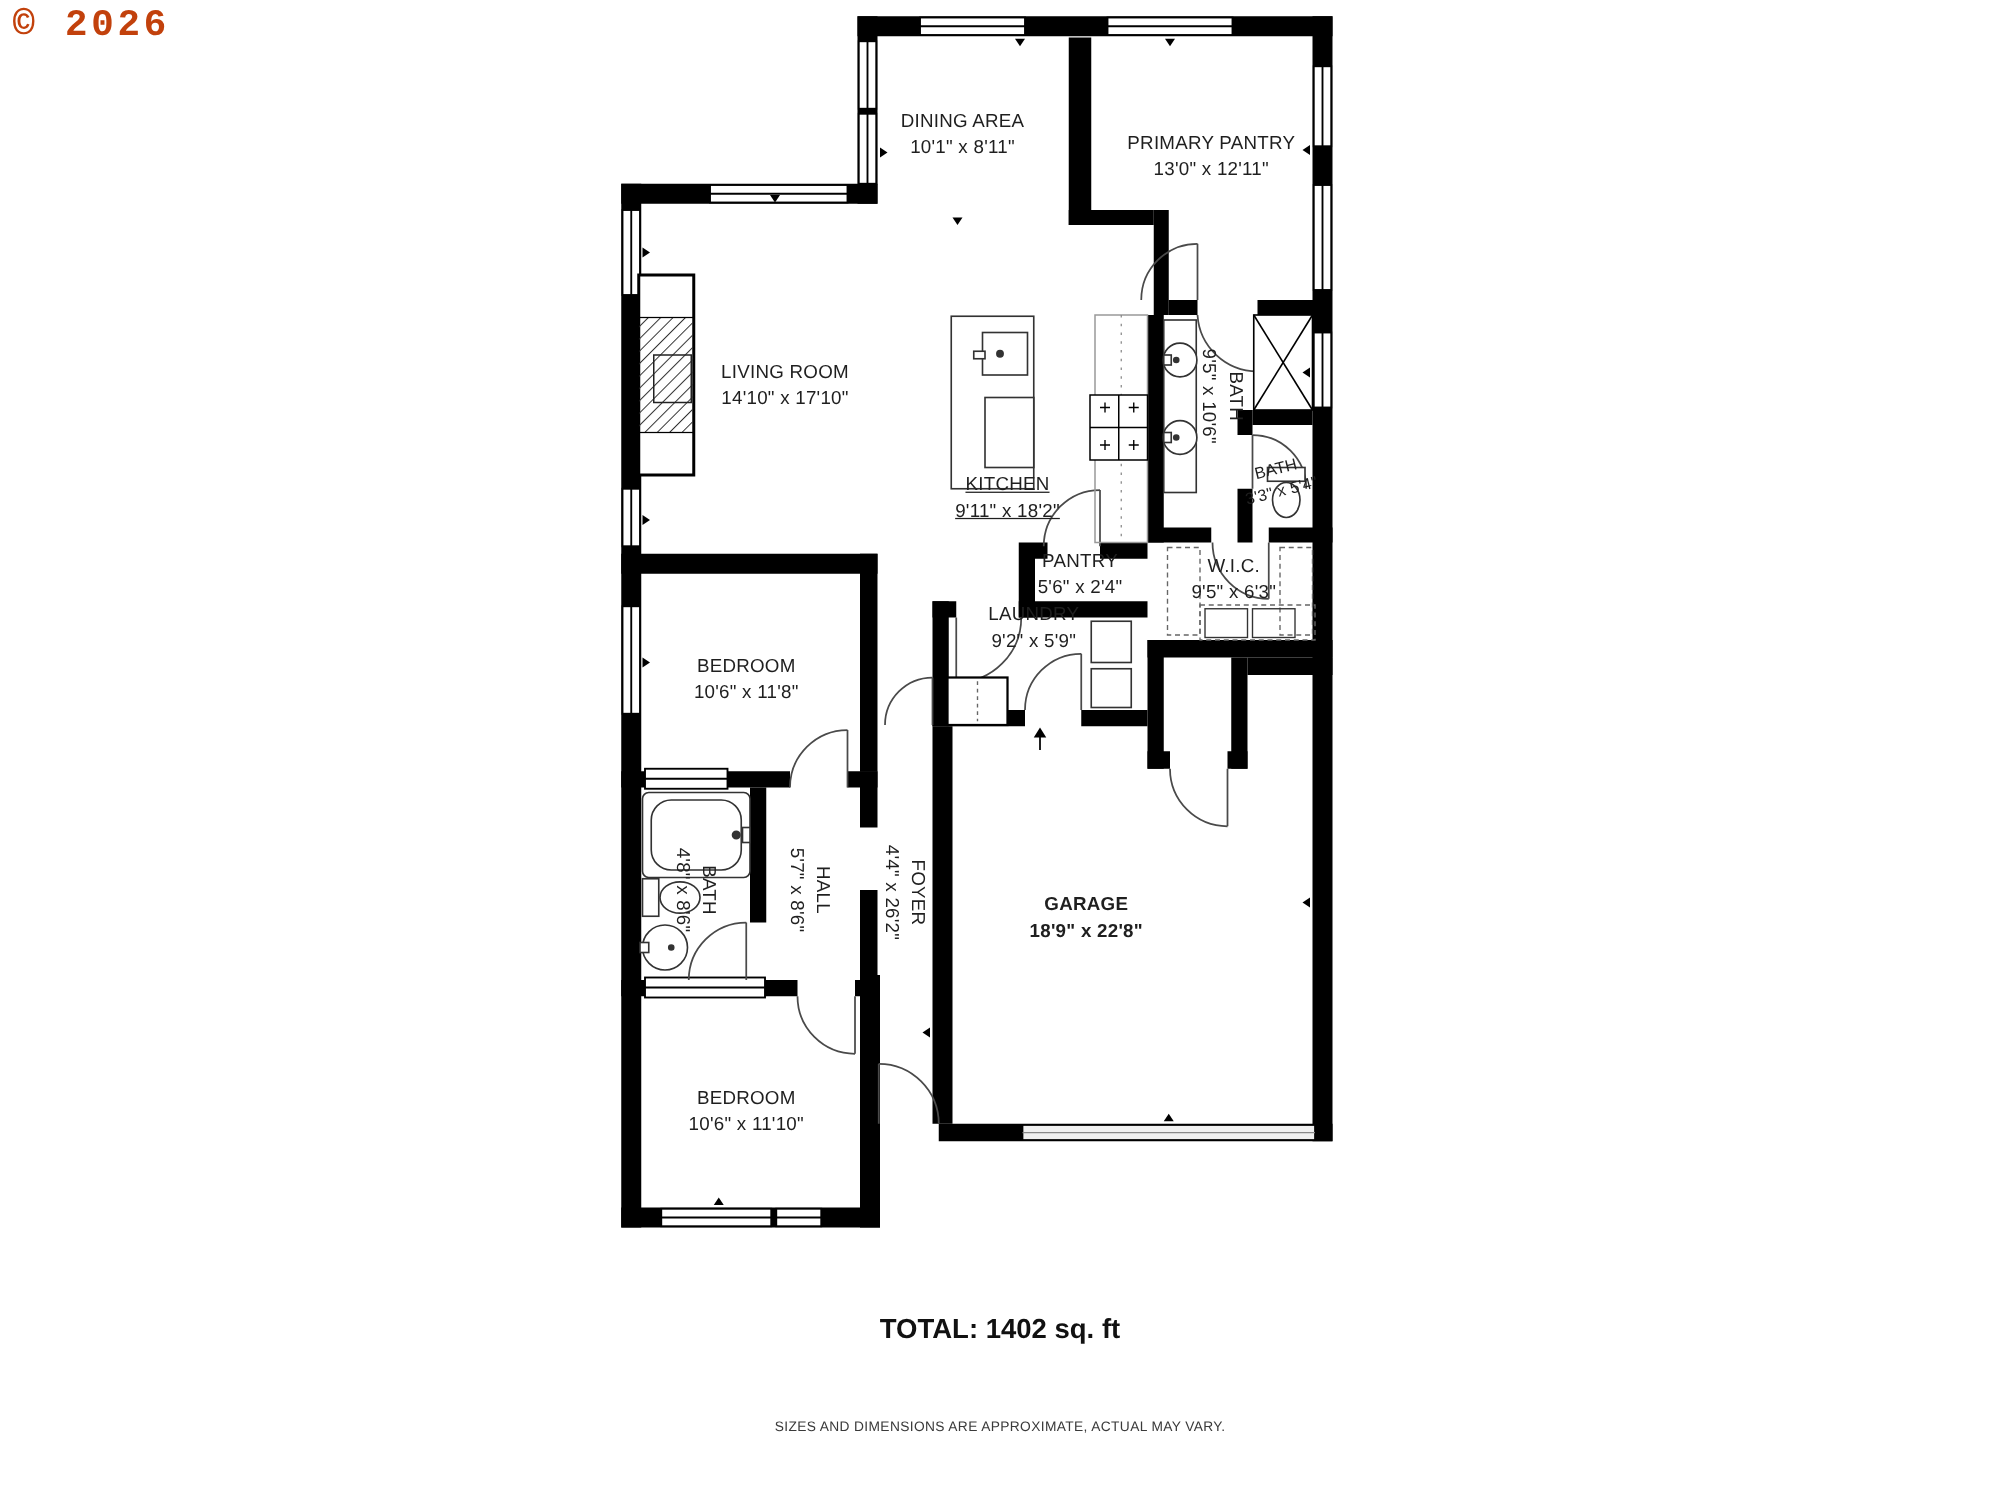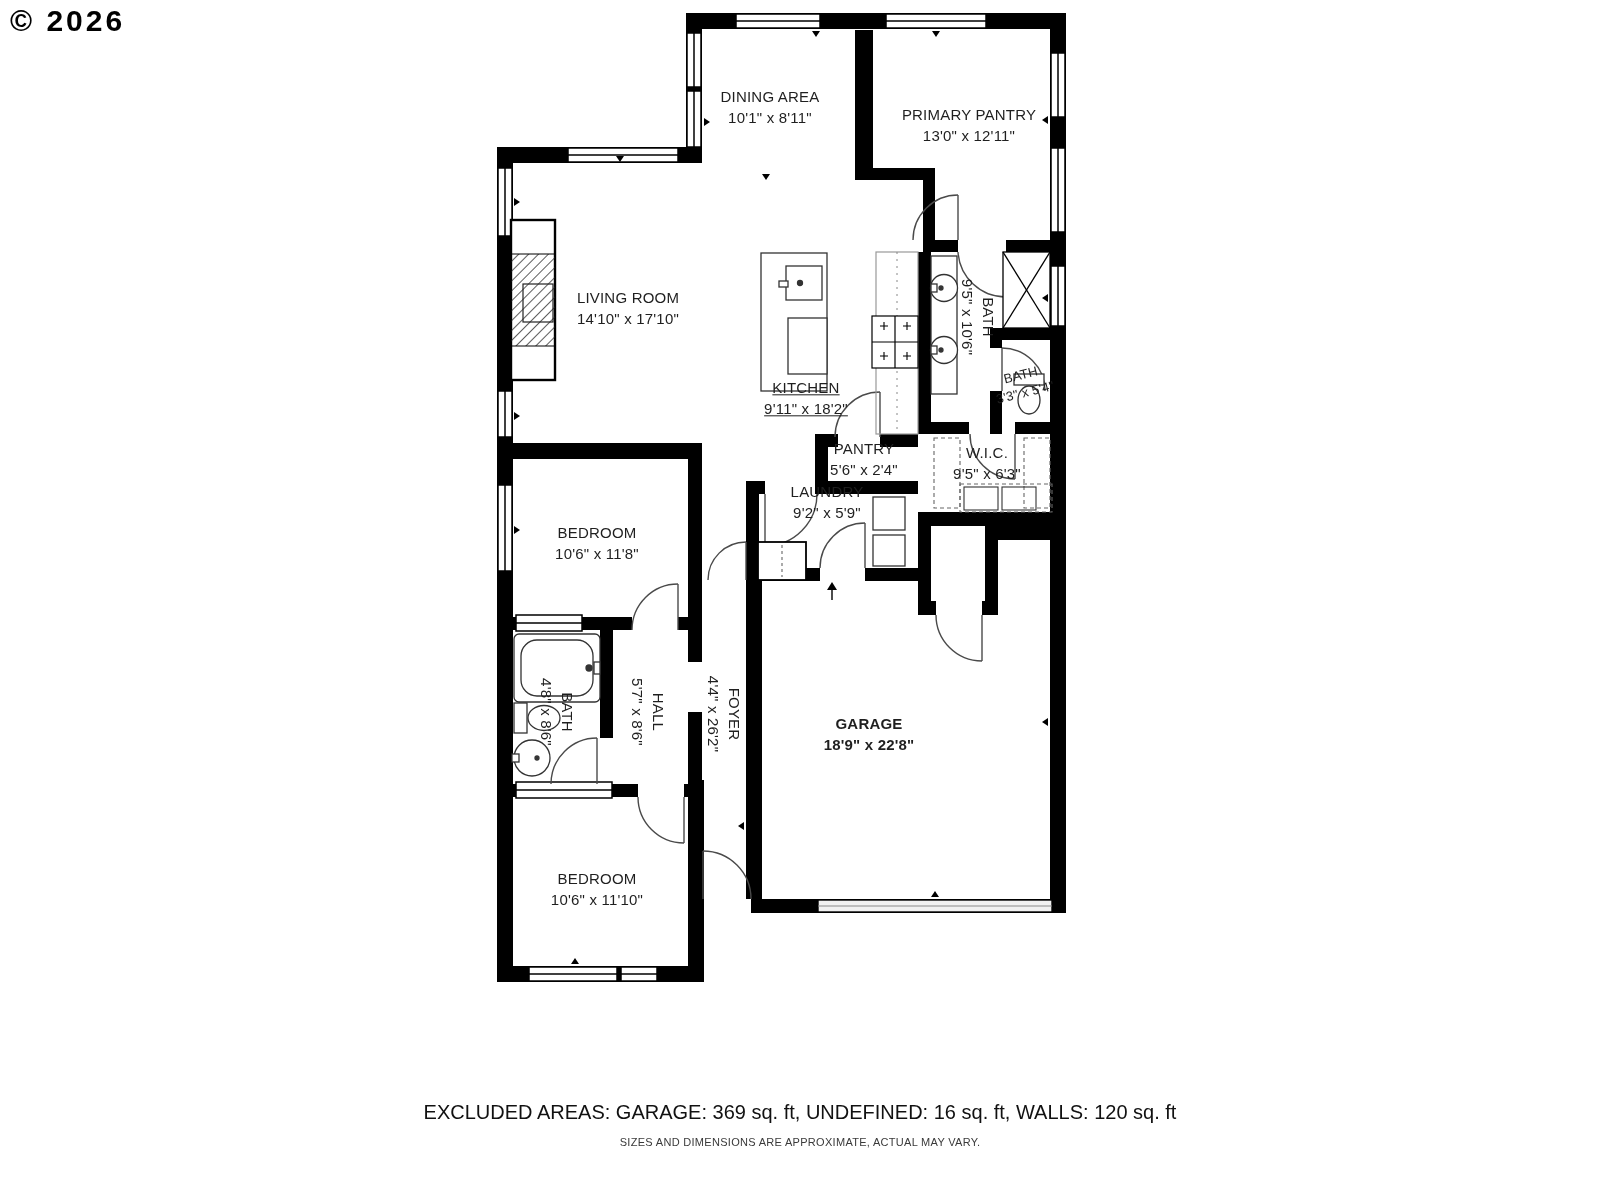--- a/index.html
+++ b/index.html
@@ -1,20 +1,20 @@
 <!DOCTYPE html>
 <html><head>
 <meta charset="utf-8">
 <style>
   html,body{margin:0;padding:0;background:#fff;}
   #canvas{position:relative;width:1600px;height:1200px;background:#ffffff;overflow:hidden;
           font-family:"Liberation Sans", sans-serif;}
   #plan-svg{position:absolute;left:0;top:0;}
   .watermark{position:absolute;left:10px;top:4px;font-size:30px;font-weight:700;
-             color:#000000;letter-spacing:3px;font-family:Liberation Sans, sans-serif;}
+             color:#c2410c;letter-spacing:3px;font-family:Liberation Mono, monospace;}
   .room-label{position:absolute;text-align:center;color:#1f1f1f;font-size:15px;
               line-height:1.38;letter-spacing:.2px;white-space:nowrap;
               transform:translate(-50%,-50%);}
   .room-label.rot90{transform:translate(-50%,-50%) rotate(90deg);}
   .room-label.tilt{transform:translate(-50%,-50%) rotate(-14deg);}
   .room-label.sm{font-size:13px;}
   .summary{position:absolute;left:0;width:1600px;text-align:center;color:#111;}
   .sum-total{top:1050px;font-size:22px;font-weight:700;}
   .sum-floor{top:1078px;font-size:20px;}
   .sum-excluded{top:1101px;font-size:20px;}
@@ -381,16 +381,16 @@
   </div>
   <div class="room-label" style="left:869px;top:735px;font-weight:bold;">
     <div>GARAGE</div>
     <div>18'9" x 22'8"</div>
   </div>
   <div class="room-label" style="left:597px;top:890px;">
     <div>BEDROOM</div>
     <div>10'6" x 11'10"</div>
   </div>
 
-  <div class="summary sum-excluded">EXCLUDED AREAS: GARAGE: 369 sq. ft, UNDEFINED: 16 sq. ft, WALLS: 120 sq. ft</div>
+  <div class="summary sum-total">TOTAL: 1402 sq. ft</div>
   <div class="summary sum-disclaimer">SIZES AND DIMENSIONS ARE APPROXIMATE, ACTUAL MAY VARY.</div>
 
 </div>
 
 </body></html>

